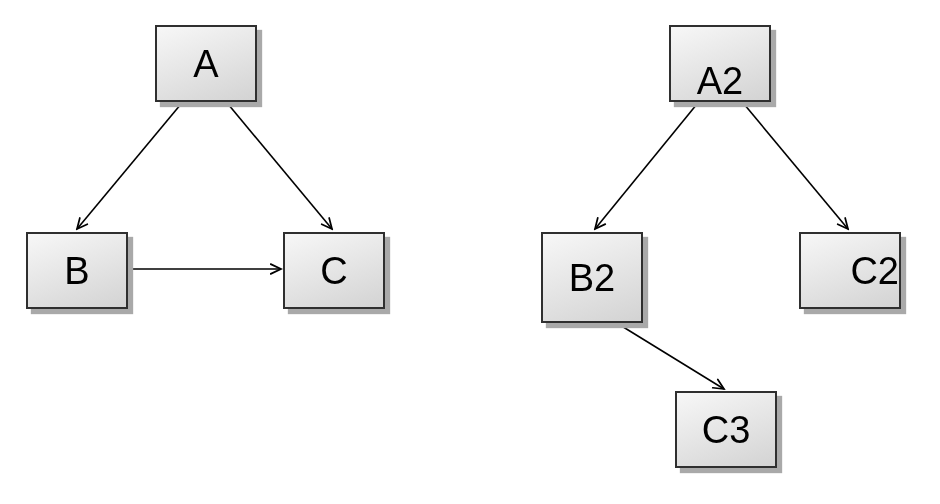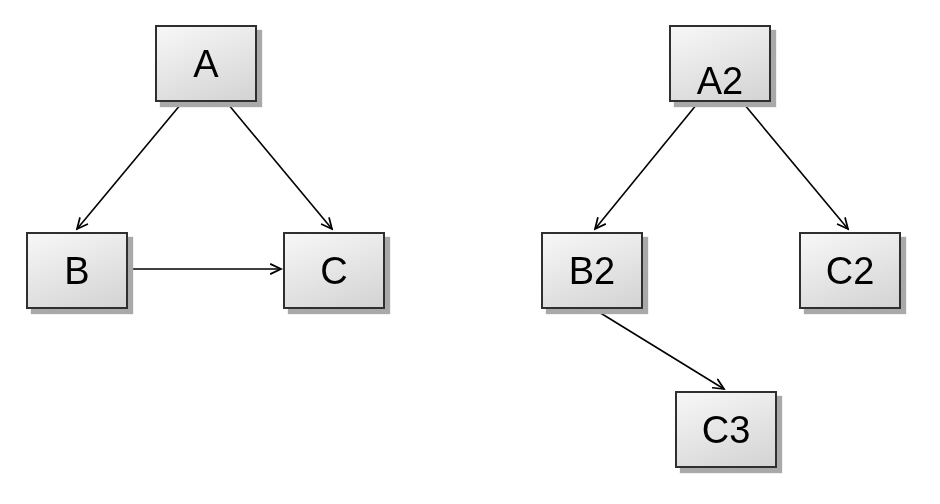--- a/index.html
+++ b/index.html
@@ -70,23 +70,23 @@
       </div>
       <div class="node" style="left: 26px; top: 232px; width: 102px; height: 77px;">
         <span class="node-label">B</span>
       </div>
       <div class="node" style="left: 283px; top: 232px; width: 102px; height: 77px;">
         <span class="node-label">C</span>
       </div>
       <div class="node" style="left: 669px; top: 25px; width: 102px; height: 77px; align-items: flex-end;">
         <span class="node-label">A2</span>
       </div>
-      <div class="node" style="left: 541px; top: 232px; width: 102px; height: 77px;">
+      <div class="node" style="left: 541px; top: 232px; width: 102px; height: 91px;">
         <span class="node-label">B2</span>
       </div>
-      <div class="node" style="left: 799px; top: 232px; width: 102px; height: 77px;">
+      <div class="node" style="left: 799px; top: 232px; width: 102px; height: 77px; justify-content: flex-end;">
         <span class="node-label">C2</span>
       </div>
       <div class="node" style="left: 675px; top: 391px; width: 102px; height: 77px;">
         <span class="node-label">C3</span>
       </div>
     </div>
 </div>
 
 </body></html>

